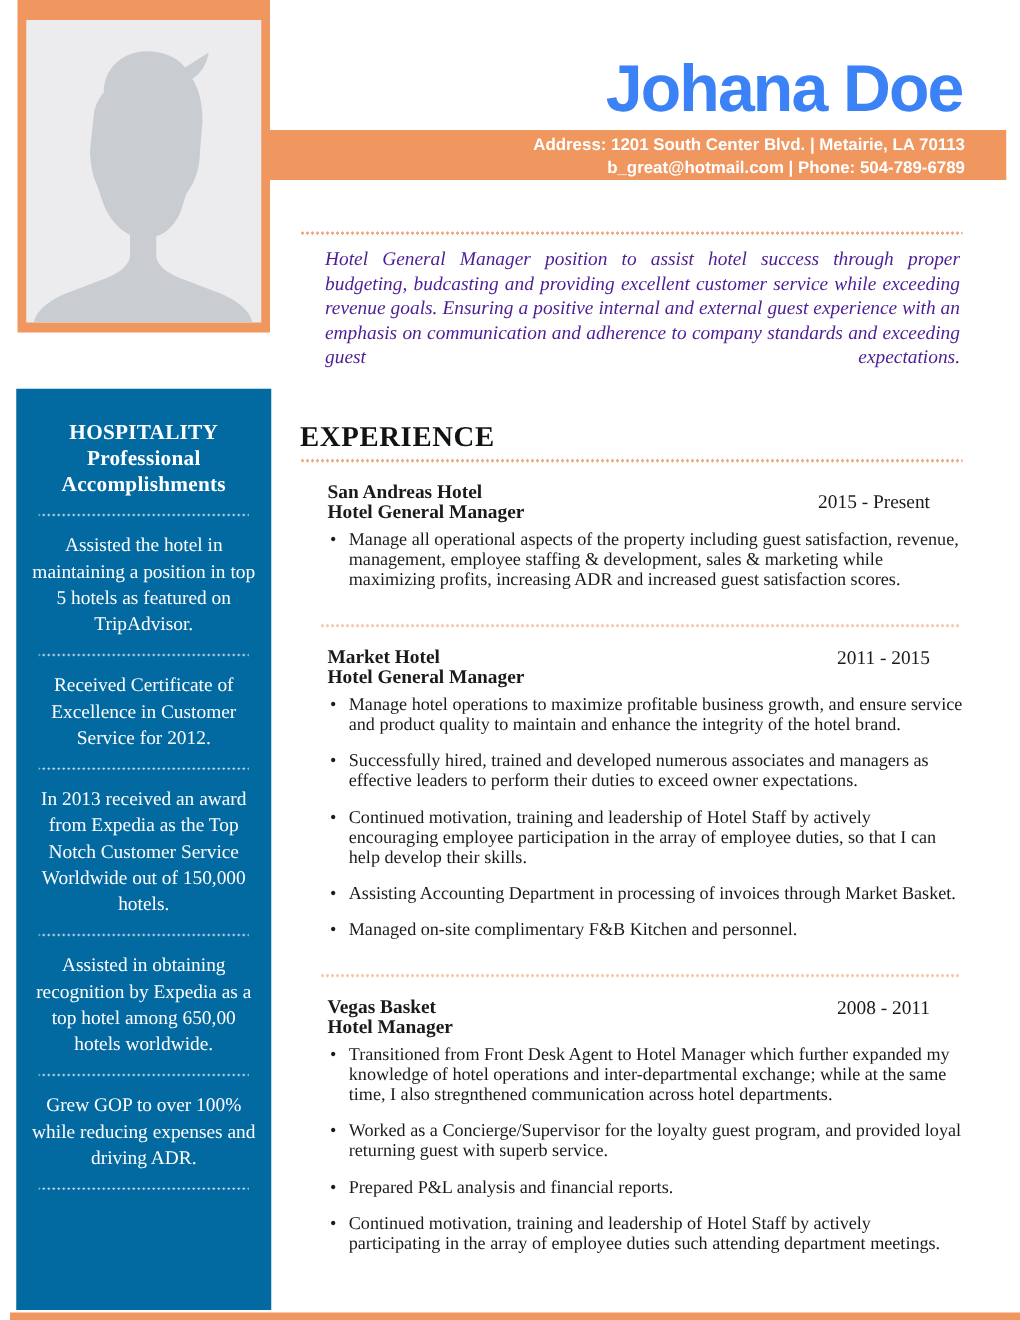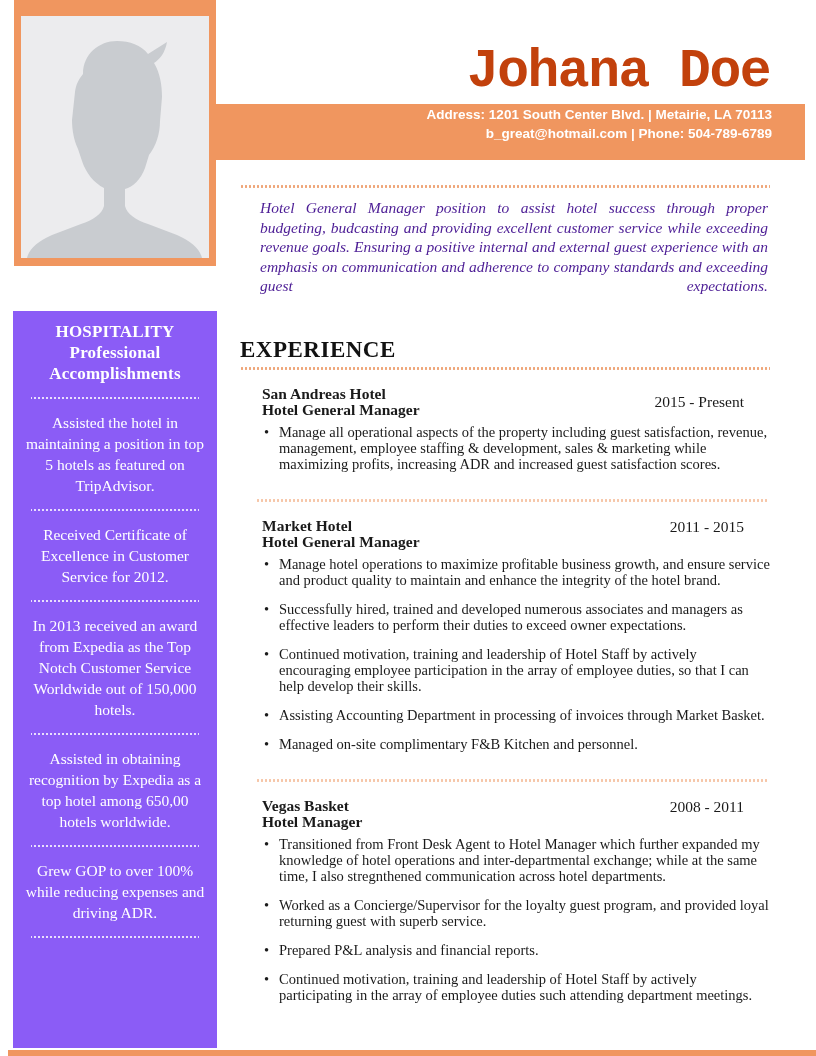--- a/index.html
+++ b/index.html
@@ -7,32 +7,32 @@
         font-family:"Liberation Serif", serif;color:#1a1a1a;}
 
   
   .photo-frame{position:absolute;left:14px;top:0;width:202px;height:266px;
                background:#f0965f;box-sizing:border-box;padding:16px 7px 8px 7px;}
   .photo{width:100%;height:100%;background:#ececee;overflow:hidden;}
   .photo svg{display:block;width:100%;height:100%;}
 
   
   .name{position:absolute;top:44px;right:46px;margin:0;
-        font-family:Liberation Mono, monospace;font-weight:bold;
-        font-size:53px;line-height:56px;letter-spacing:-1.5px;color:#c2410c;white-space:nowrap;}
-  .contact-banner{position:absolute;left:216px;top:104px;width:589px;height:56px;
+        font-family:Liberation Sans, sans-serif;font-weight:bold;
+        font-size:53px;line-height:56px;letter-spacing:-1.5px;color:#3b82f6;white-space:nowrap;}
+  .contact-banner{position:absolute;left:216px;top:104px;width:589px;height:40px;
         background:#f0965f;box-sizing:border-box;color:#ffffff;
         font-family:"Liberation Sans", sans-serif;font-weight:bold;font-size:13.5px;
         line-height:18.5px;text-align:right;padding:2px 33px 0 0;
-        display:flex;flex-direction:column;justify-content:flex-start;}
+        display:flex;flex-direction:column;justify-content:center;}
 
   
   .sidebar{position:absolute;left:13px;top:311px;width:204px;height:737px;
-        background:#8b5cf6;color:#ffffff;text-align:center;box-sizing:border-box;
-        padding-top:10px;font-size:15.5px;line-height:21px;}
+        background:#0369a1;color:#ffffff;text-align:center;box-sizing:border-box;
+        padding-top:24px;font-size:15.5px;line-height:21px;}
   .sidebar h2{margin:0 10px;font-size:17px;line-height:21px;font-weight:bold;letter-spacing:.2px;}
   .sidebar p{margin:0 12px;}
   .sb-divider{height:2px;margin:13px 18px;
         background-image:radial-gradient(circle, rgba(255,255,255,.8) .8px, transparent 1px);
         background-size:4px 2px;background-repeat:repeat-x;background-position:center;}
 
   
   .main{position:absolute;left:240px;top:182px;width:530px;}
   .section-heading{margin:0;font-size:23px;line-height:28px;font-weight:600;
         letter-spacing:.5px;color:#121212;}

